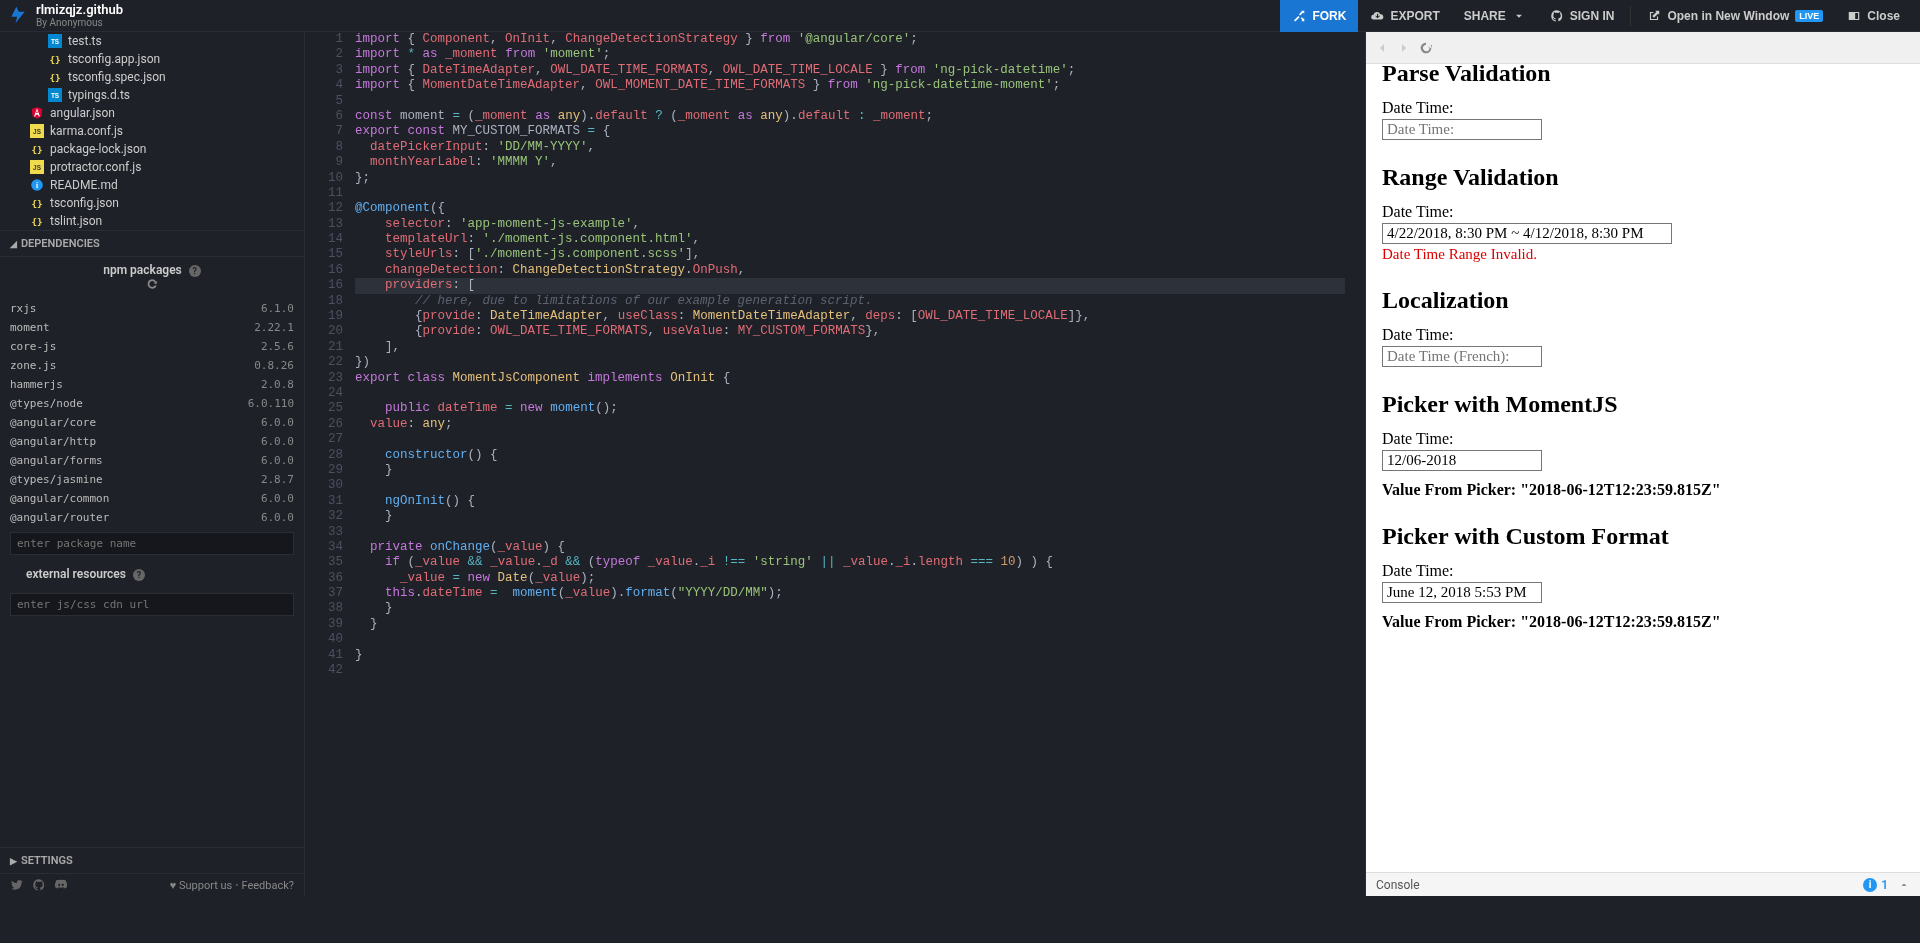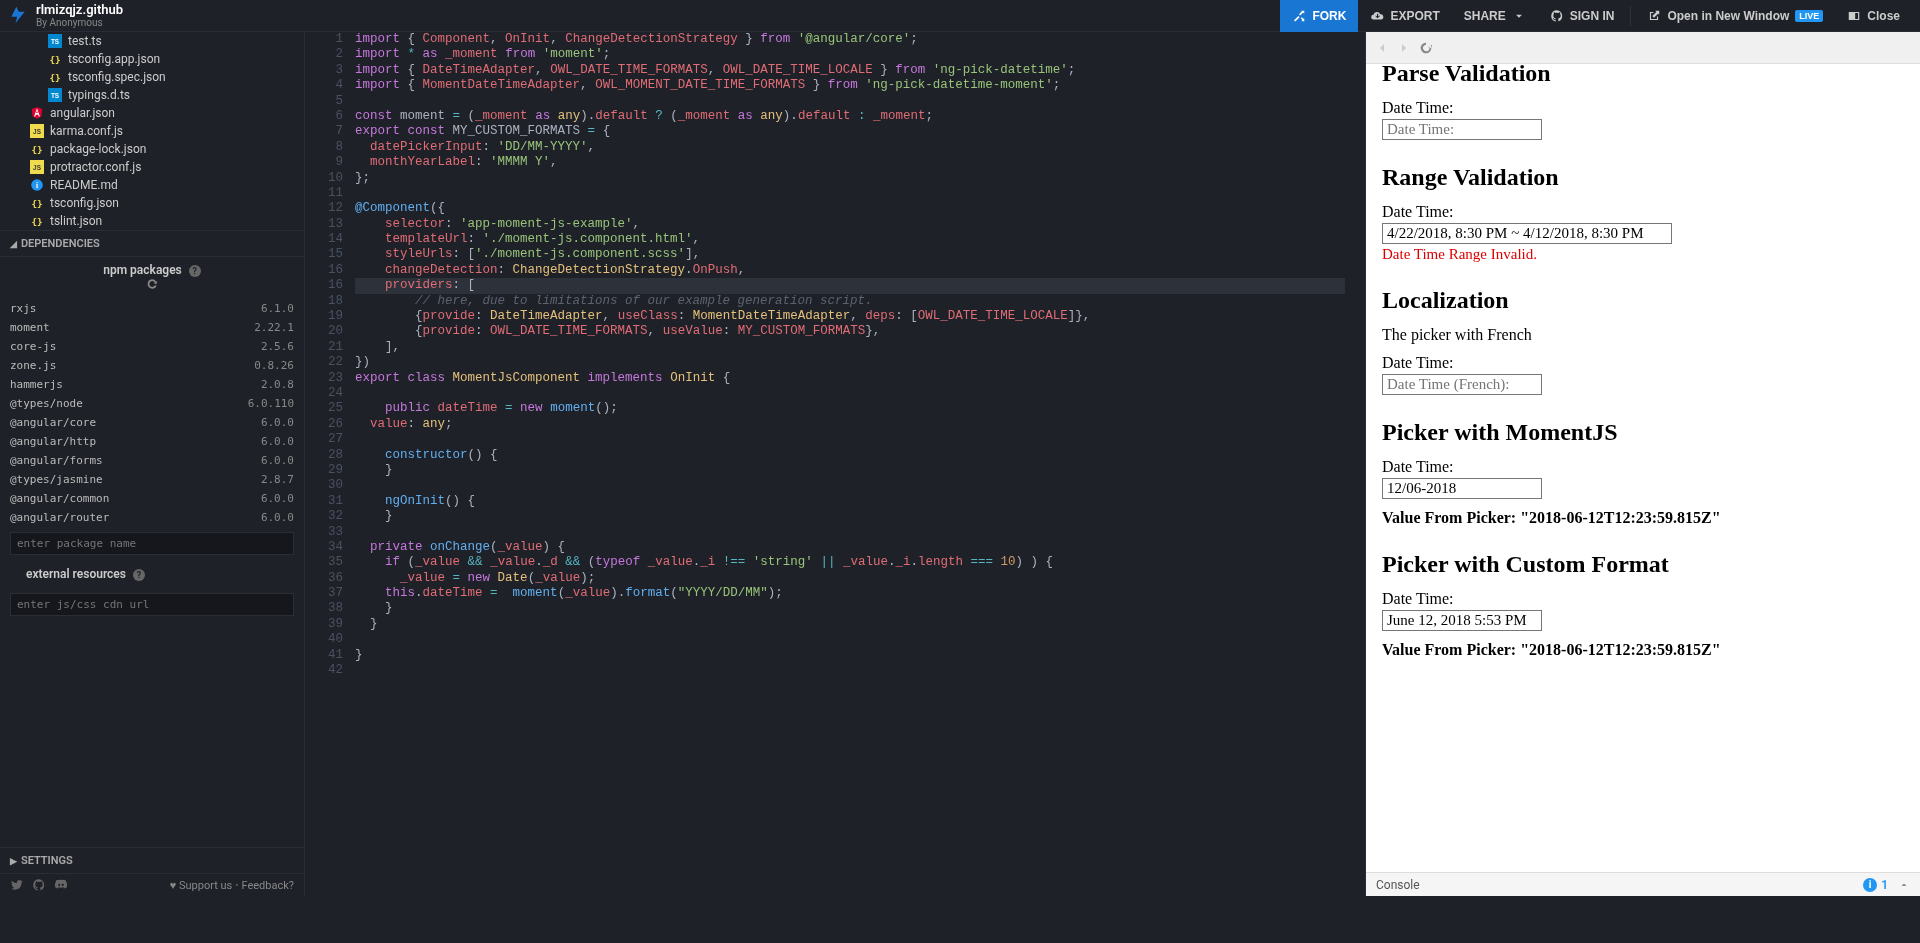--- a/index.html
+++ b/index.html
@@ -391,21 +391,20 @@
         </div>
 
         <h2>Range Validation</h2>
         <div class="preview-section">
           <label>Date Time:</label>
           <input type="text" value="4/22/2018, 8:30 PM ~ 4/12/2018, 8:30 PM" style="">
           <div class="err">Date Time Range Invalid.</div>
         </div>
 
         <h2>Localization</h2>
-        <p>The picker with French</p>
         <div class="preview-section">
           <label>Date Time:</label>
           <input type="text" class="narrow" placeholder="Date Time (French):" style="">
         </div>
 
         <h2>Picker with MomentJS</h2>
         <div class="preview-section">
           <label>Date Time:</label>
           <input type="text" class="narrow" value="12/06-2018" style="">
         </div>

